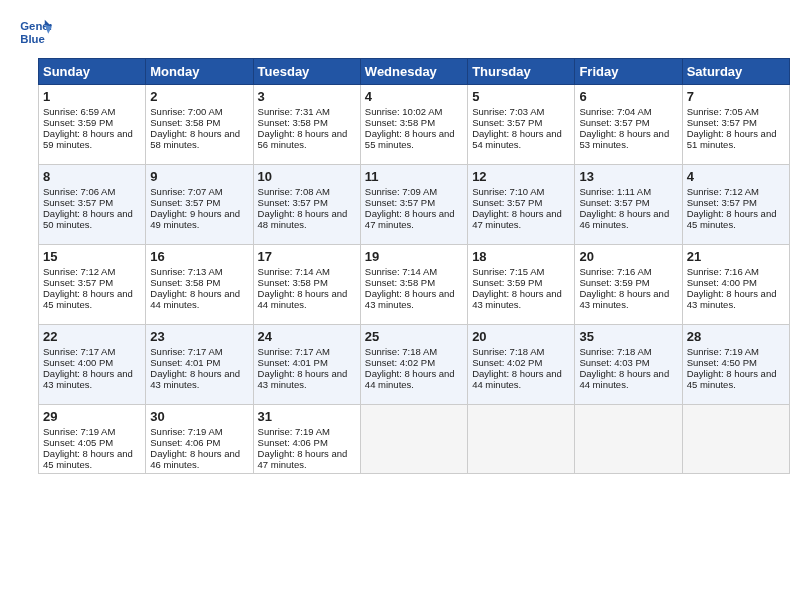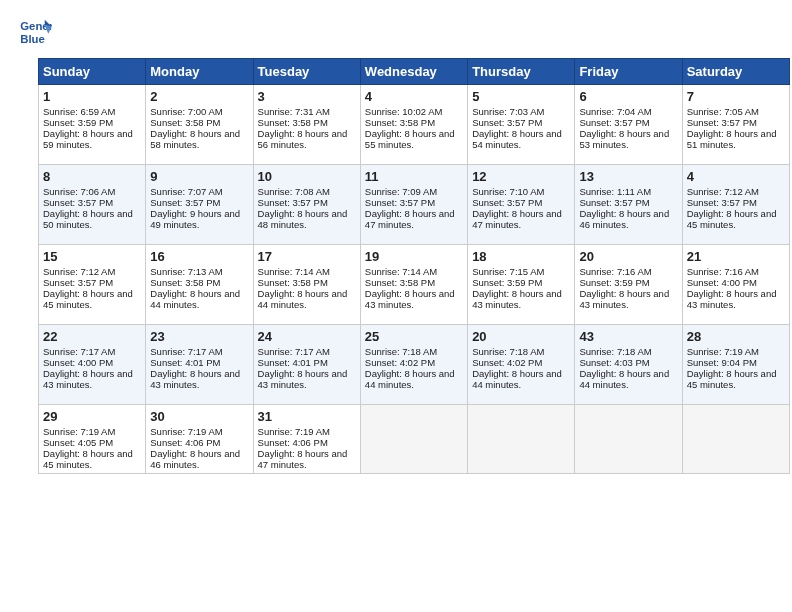--- a/index.html
+++ b/index.html
@@ -145,22 +145,22 @@
           <td><span class="day-num">18</span><span>Sunrise: 7:15 AM</span><br><span>Sunset: 3:59 PM</span><br><span>Daylight: 8 hours and 43 minutes.</span></td>
           <td><span class="day-num">20</span><span>Sunrise: 7:16 AM</span><br><span>Sunset: 3:59 PM</span><br><span>Daylight: 8 hours and 43 minutes.</span></td>
           <td><span class="day-num">21</span><span>Sunrise: 7:16 AM</span><br><span>Sunset: 4:00 PM</span><br><span>Daylight: 8 hours and 43 minutes.</span></td>
         </tr>
         <tr>
           <td><span class="day-num">22</span><span>Sunrise: 7:17 AM</span><br><span>Sunset: 4:00 PM</span><br><span>Daylight: 8 hours and 43 minutes.</span></td>
           <td><span class="day-num">23</span><span>Sunrise: 7:17 AM</span><br><span>Sunset: 4:01 PM</span><br><span>Daylight: 8 hours and 43 minutes.</span></td>
           <td><span class="day-num">24</span><span>Sunrise: 7:17 AM</span><br><span>Sunset: 4:01 PM</span><br><span>Daylight: 8 hours and 43 minutes.</span></td>
           <td><span class="day-num">25</span><span>Sunrise: 7:18 AM</span><br><span>Sunset: 4:02 PM</span><br><span>Daylight: 8 hours and 44 minutes.</span></td>
           <td><span class="day-num">20</span><span>Sunrise: 7:18 AM</span><br><span>Sunset: 4:02 PM</span><br><span>Daylight: 8 hours and 44 minutes.</span></td>
-          <td><span class="day-num">43</span><span>Sunrise: 7:18 AM</span><br><span>Sunset: 4:03 PM</span><br><span>Daylight: 8 hours and 44 minutes.</span></td>
-          <td><span class="day-num">28</span><span>Sunrise: 7:19 AM</span><br><span>Sunset: 9:04 PM</span><br><span>Daylight: 8 hours and 45 minutes.</span></td>
+          <td><span class="day-num">35</span><span>Sunrise: 7:18 AM</span><br><span>Sunset: 4:03 PM</span><br><span>Daylight: 8 hours and 44 minutes.</span></td>
+          <td><span class="day-num">28</span><span>Sunrise: 7:19 AM</span><br><span>Sunset: 4:50 PM</span><br><span>Daylight: 8 hours and 45 minutes.</span></td>
         </tr>
         <tr class="last-row">
           <td><span class="day-num">29</span><span>Sunrise: 7:19 AM</span><br><span>Sunset: 4:05 PM</span><br><span>Daylight: 8 hours and 45 minutes.</span></td>
           <td><span class="day-num">30</span><span>Sunrise: 7:19 AM</span><br><span>Sunset: 4:06 PM</span><br><span>Daylight: 8 hours and 46 minutes.</span></td>
           <td><span class="day-num">31</span><span>Sunrise: 7:19 AM</span><br><span>Sunset: 4:06 PM</span><br><span>Daylight: 8 hours and 47 minutes.</span></td>
           <td class="cell-empty"></td>
           <td class="cell-empty"></td>
           <td class="cell-empty"></td>
           <td class="cell-empty"></td>
         </tr>

